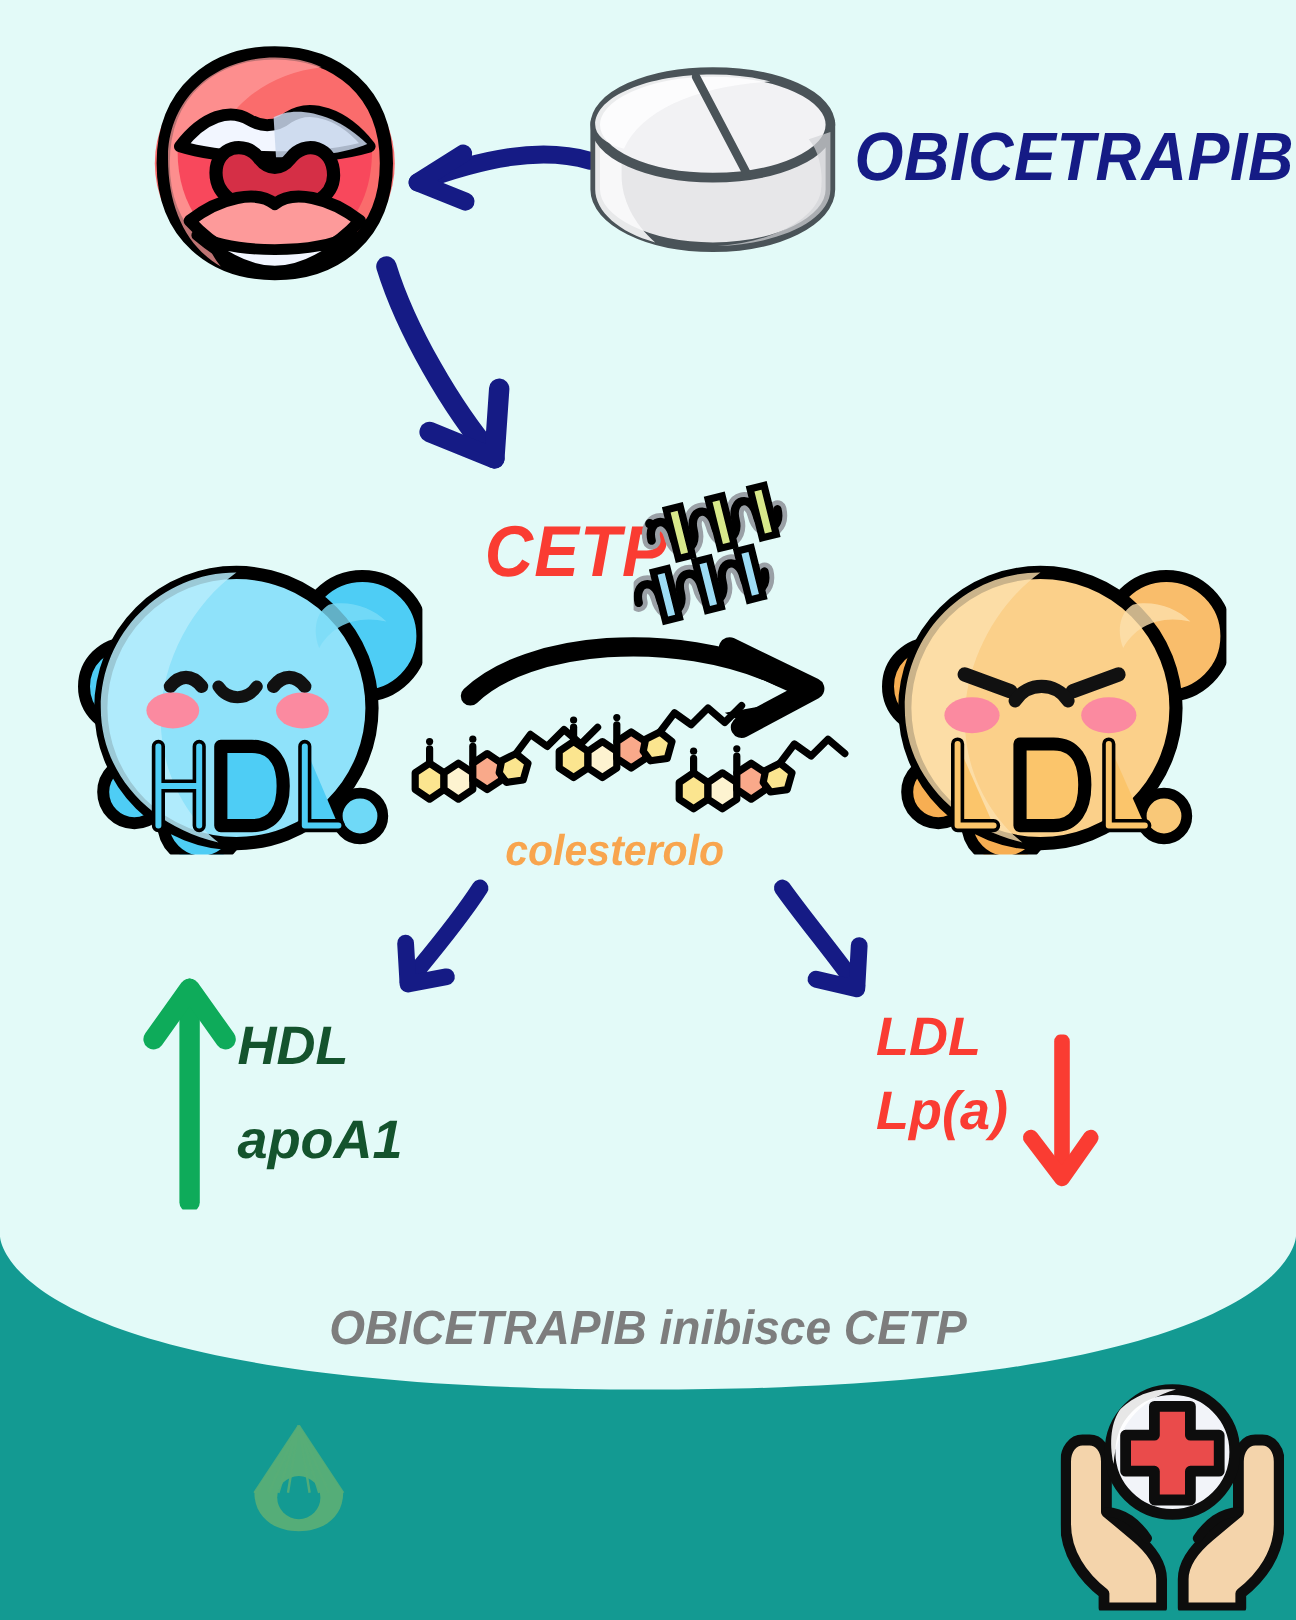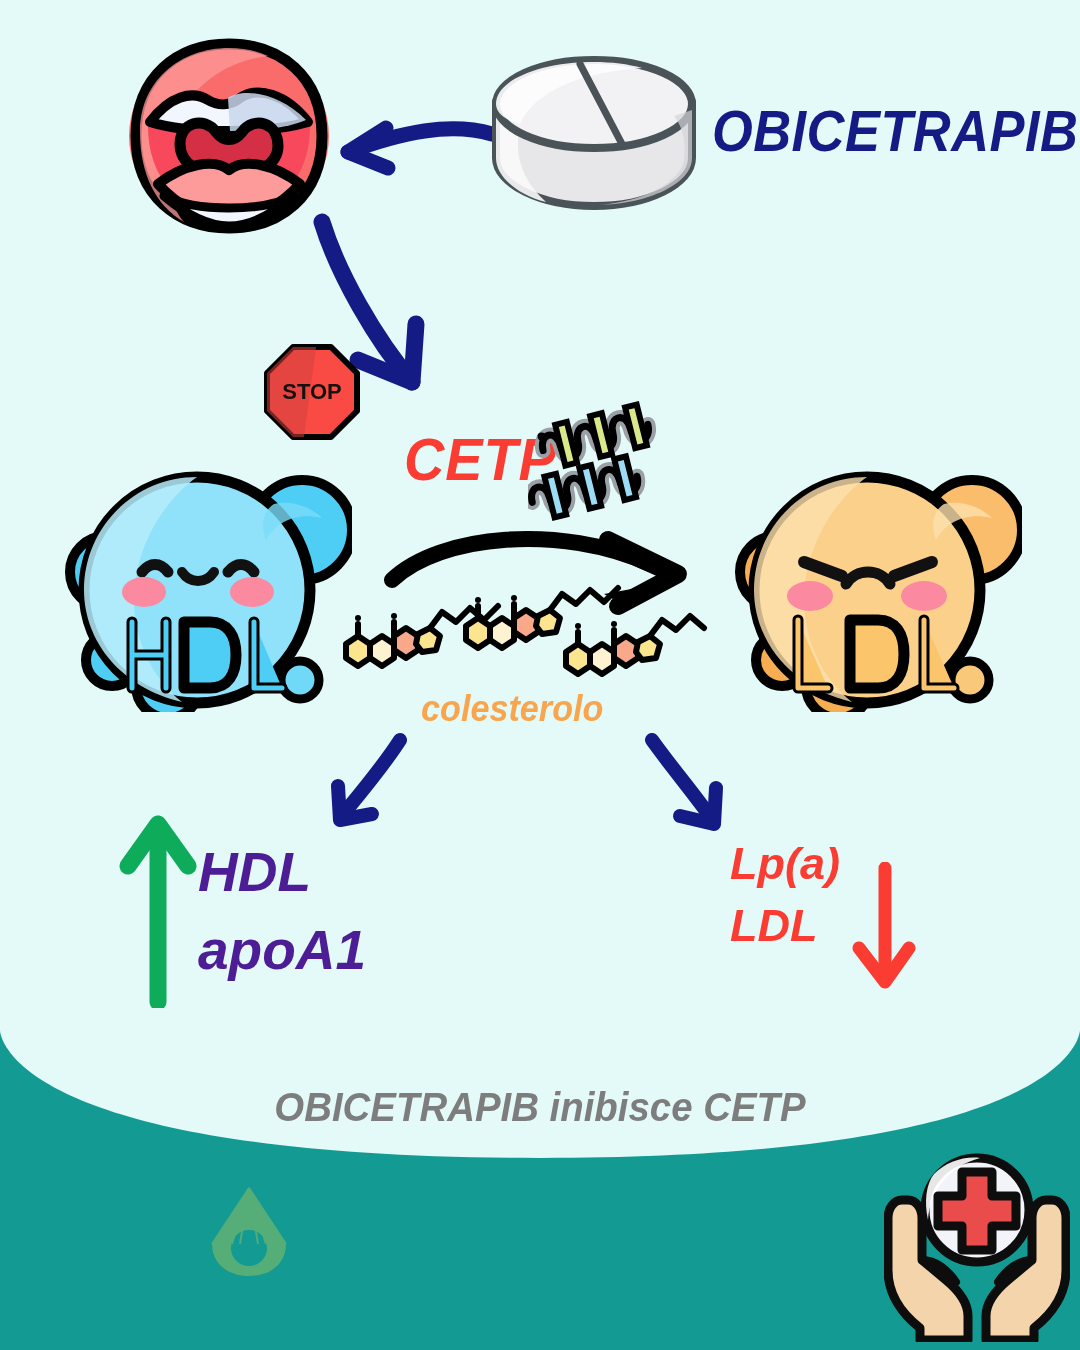--- a/index.html
+++ b/index.html
@@ -30,22 +30,22 @@
     white-space:nowrap;
   }
   .chol-label{
     left:421px; top:688px;
     font-size:36px; font-weight:700; font-style:italic;
     color:#f8a54e; white-space:nowrap;
     transform:scaleX(0.95); transform-origin:left center;
   }
   .up-label{
     left:198px; top:833px;
-    font-size:55px; font-weight:700; font-style:italic;
-    color:#4c1d95; line-height:78px; white-space:nowrap;
+    font-size:45px; font-weight:700; font-style:italic;
+    color:#14532d; line-height:78px; white-space:nowrap;
   }
   .down-label{
     left:730px; top:833px;
     font-size:45px; font-weight:700; font-style:italic;
     color:#fa3c32; line-height:62px; white-space:nowrap;
   }
   .caption{
     left:0; top:1085px; width:1080px; text-align:center;
     font-size:40px; font-weight:700; font-style:italic;
     color:#7d7d7d; letter-spacing:0px;
@@ -111,27 +111,20 @@
     <path d="M186,62 C196,74 198,92 196,106 C192,128 156,148 110,151 C160,150 204,130 204,104 L204,56 Z" fill="#d3d4d7" opacity="0.7"></path>
   </svg>
 
   <div class="abs brand-title">OBICETRAPIB</div>
 
   <svg class="abs" style="left:290px;top:212px;" width="170" height="200" viewBox="0 0 170 200">
     <path d="M32,10 C48,62 86,128 122,170" stroke="#151b85" stroke-width="17" fill="none" stroke-linecap="round"></path>
     <path d="M122,170 L68,148 M122,170 L126,112" stroke="#151b85" stroke-width="17" fill="none" stroke-linecap="round" stroke-linejoin="round"></path>
   </svg>
 
-  <div class="abs" style="left:264px;top:344px;width:96px;height:96px;">
-    <svg width="96" height="96" viewBox="0 0 96 96" style="position:absolute;left:0;top:0;">
-      <polygon points="29,3 67,3 93,29 93,67 67,93 29,93 3,67 3,29" fill="#fa4a44" stroke="#000" stroke-width="6" stroke-linejoin="round"></polygon>
-      <polygon points="29,3 52,3 40,93 29,93 3,67 3,29" fill="#d3423e" opacity="0.55"></polygon>
-    </svg>
-    <div class="stop-text">STOP</div>
-  </div>
 
   <div class="abs cetp-label">CETP</div>
 
   <svg class="abs" style="left:528px;top:392px;" width="180" height="130" viewBox="0 0 180 130">
 
     <g transform="translate(10,0) rotate(-14 80 45)">
       <path d="M4,40 C4,22 22,22 22,40 C22,58 40,58 40,40 C40,22 58,22 58,40
                C58,58 76,58 76,40 C76,22 94,22 94,40 C94,58 112,58 112,40" fill="none" stroke="#9aa0a6" stroke-width="15" stroke-linecap="round"></path>
       <path d="M4,40 C4,22 22,22 22,40 C22,58 40,58 40,40 C40,22 58,22 58,40
                C58,58 76,58 76,40 C76,22 94,22 94,40 C94,58 112,58 112,40" fill="none" stroke="#000" stroke-width="7" stroke-linecap="round"></path>
@@ -276,22 +269,22 @@
     <path d="M40,194 C40,140 40,76 40,18" stroke="#0eab5a" stroke-width="17" fill="none" stroke-linecap="round"></path>
     <path d="M40,16 L10,58 M40,16 L70,58" stroke="#0eab5a" stroke-width="17" fill="none" stroke-linecap="round" stroke-linejoin="round"></path>
   </svg>
 
   <div class="abs up-label">
     <div>HDL</div>
     <div>apoA1</div>
   </div>
 
   <div class="abs down-label">
+    <div>LDL</div>
     <div>Lp(a)</div>
-    <div>LDL</div>
   </div>
 
   <svg class="abs" style="left:845px;top:862px;" width="80" height="130" viewBox="0 0 80 130">
     <path d="M40,6 C40,46 40,86 40,118" stroke="#fa3c32" stroke-width="13" fill="none" stroke-linecap="round"></path>
     <path d="M40,120 L14,86 M40,120 L64,86" stroke="#fa3c32" stroke-width="13" fill="none" stroke-linecap="round" stroke-linejoin="round"></path>
   </svg>
 
   <div class="abs caption">OBICETRAPIB inibisce CETP</div>
 
   <svg class="abs" style="left:194px;top:1182px;" width="110" height="96" viewBox="0 0 110 96">

